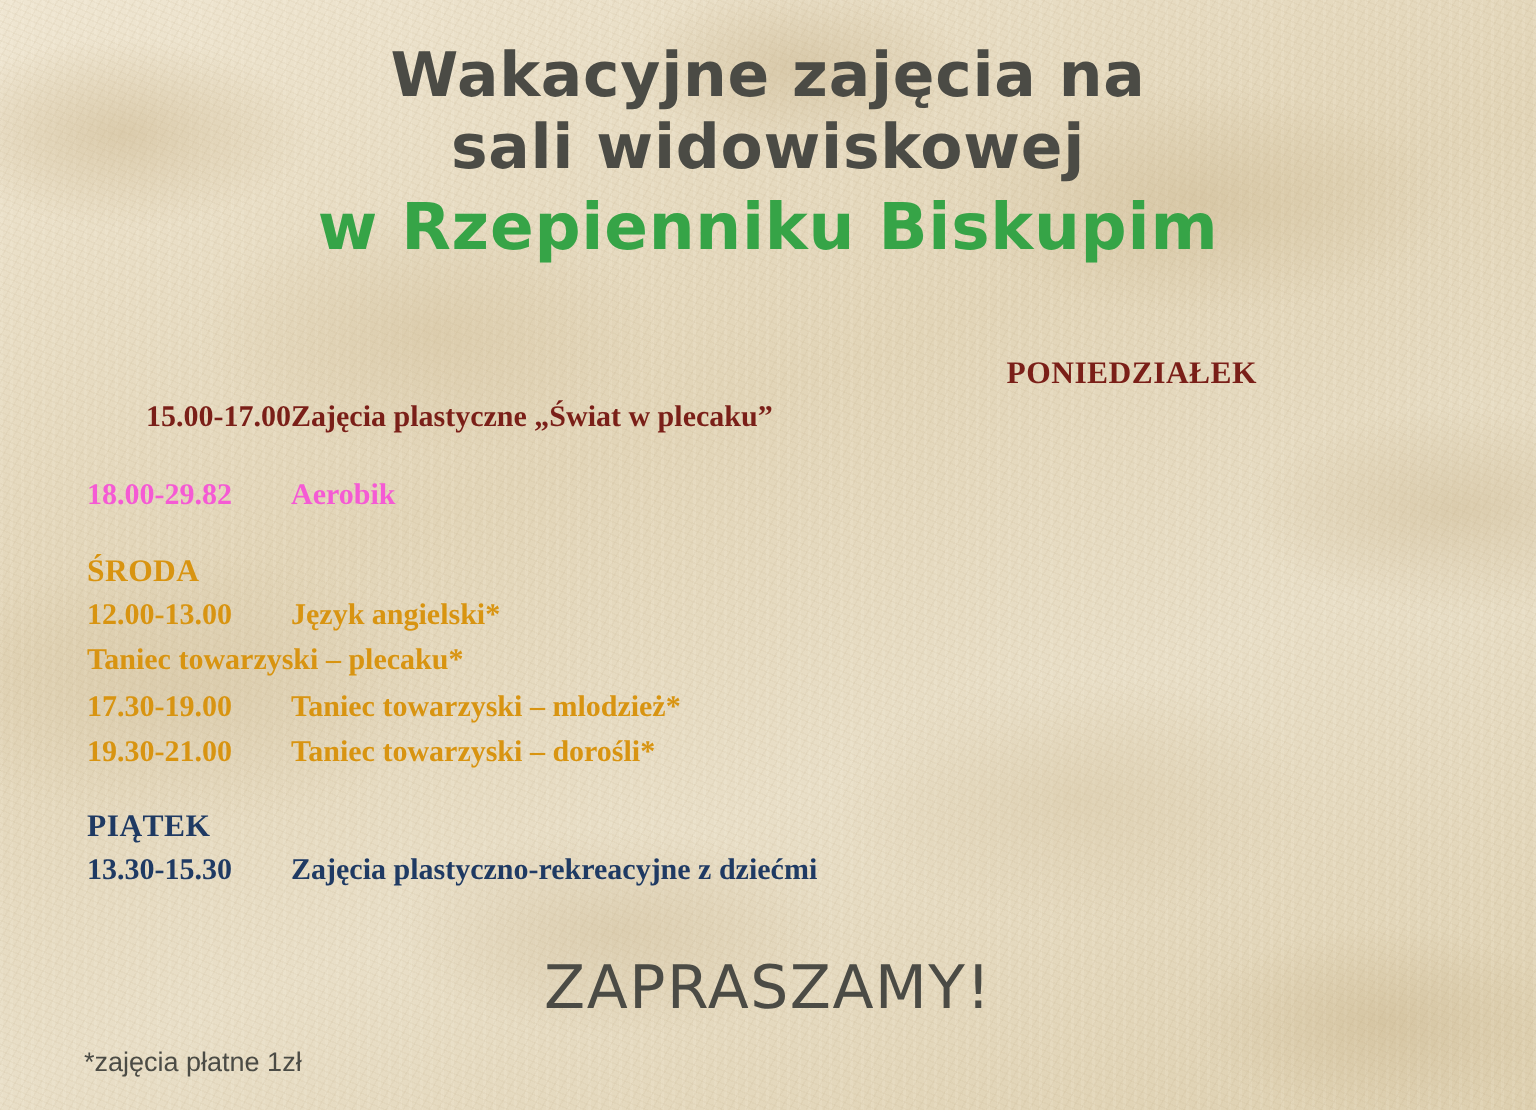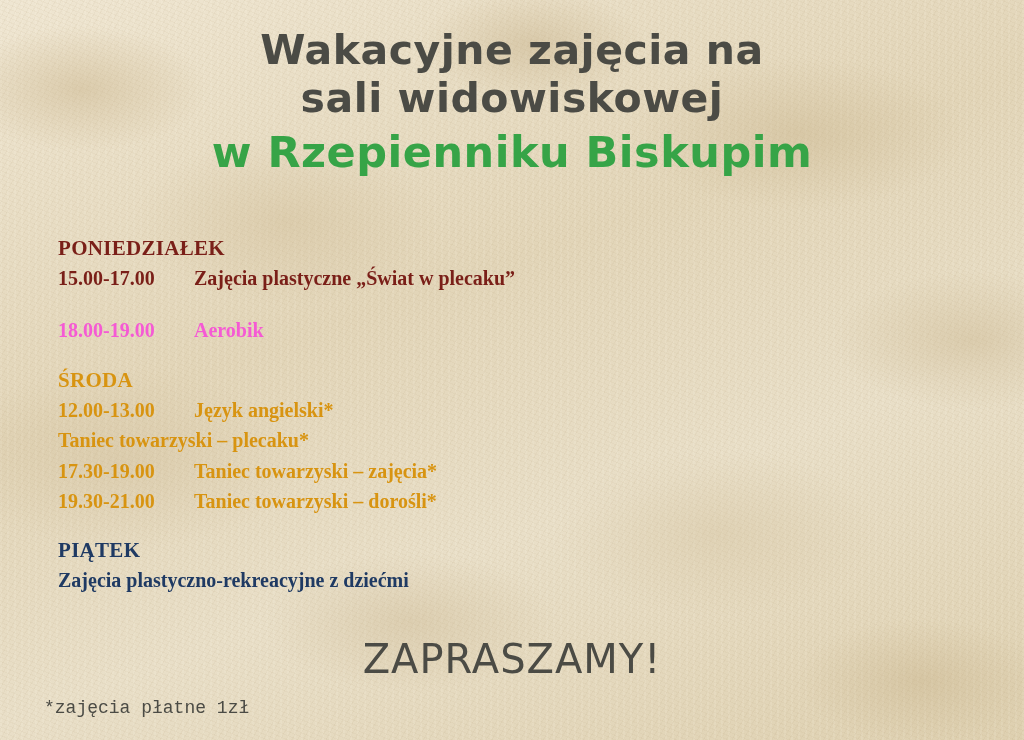--- a/index.html
+++ b/index.html
@@ -74,42 +74,42 @@
     font-weight: bold;
     line-height: 1.52;
   }
   .entry-time {
     width: 136px;
     flex: 0 0 136px;
     white-space: nowrap;
   }
   .entry-desc { white-space: nowrap; }
 
-  .c-monday  { color: #7a1f18; }
+  .c-monday  { color: #7a1f18; text-align: right; }
   .c-tuesday { color: #f55ad4; }
   .c-wednesday { color: #d89411; }
   .c-friday  { color: #1f3a63; }
 
   
   .zapraszamy {
     position: absolute;
     left: 0;
     right: 0;
     top: 636px;
     text-align: center;
     font-family: "DejaVu Sans", sans-serif;
     font-size: 40px;
     color: #4b4b45;
     letter-spacing: 1px;
   }
   .footnote {
     position: absolute;
-    left: 44px;
+    left: 56px;
     top: 698px;
-    font-family: Liberation Mono, monospace;
+    font-family: Liberation Sans, sans-serif;
     font-size: 18px;
     color: #4b4b45;
   }
 </style>
 </head>
 <body>
 
 <div id="poster">
 
   <div class="title-block">
@@ -123,47 +123,48 @@
     <div class="day-group">
       <div class="day-name c-monday">PONIEDZIAŁEK</div>
       <div class="entry">
         <span class="entry-time c-monday">15.00-17.00</span>
         <span class="entry-desc c-monday">Zajęcia plastyczne „Świat w plecaku”</span>
       </div>
     </div>
 
     <div class="day-group">
       <div class="entry">
-        <span class="entry-time c-tuesday">18.00-19.00</span>
+        <span class="entry-time c-tuesday">18.00-29.82</span>
         <span class="entry-desc c-tuesday">Aerobik</span>
       </div>
     </div>
 
     <div class="day-group">
       <div class="day-name c-wednesday">ŚRODA</div>
       <div class="entry">
         <span class="entry-time c-wednesday">12.00-13.00</span>
         <span class="entry-desc c-wednesday">Język angielski*</span>
       </div>
       <div class="entry">
         <span class="entry-desc c-wednesday">Taniec towarzyski – plecaku*</span>
       </div>
       <div class="entry">
         <span class="entry-time c-wednesday">17.30-19.00</span>
-        <span class="entry-desc c-wednesday">Taniec towarzyski – zajęcia*</span>
+        <span class="entry-desc c-wednesday">Taniec towarzyski – mlodzież*</span>
       </div>
       <div class="entry">
         <span class="entry-time c-wednesday">19.30-21.00</span>
         <span class="entry-desc c-wednesday">Taniec towarzyski – dorośli*</span>
       </div>
     </div>
 
     <div class="day-group">
       <div class="day-name c-friday">PIĄTEK</div>
       <div class="entry">
+        <span class="entry-time c-friday">13.30-15.30</span>
         <span class="entry-desc c-friday">Zajęcia plastyczno-rekreacyjne z dziećmi</span>
       </div>
     </div>
 
   </div>
 
   <div class="zapraszamy">ZAPRASZAMY!</div>
   <div class="footnote">*zajęcia płatne 1zł</div>
 
 </div>

